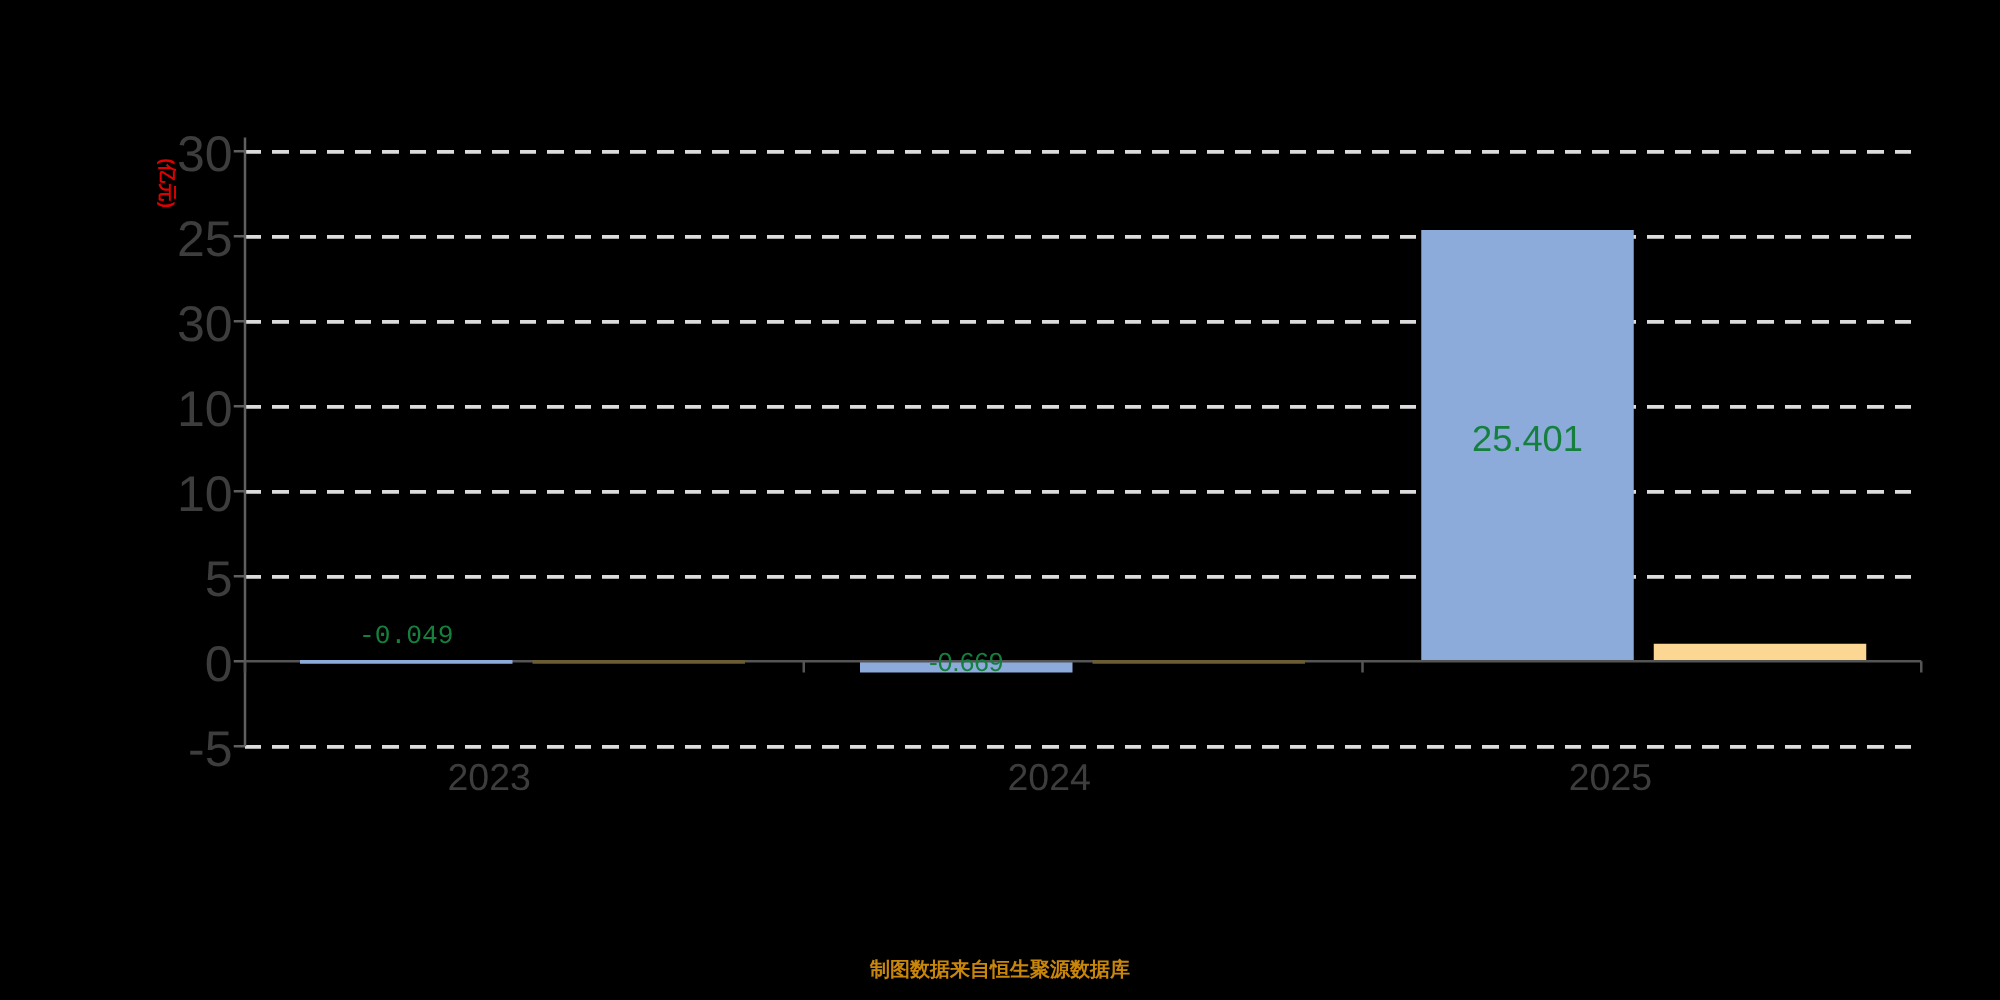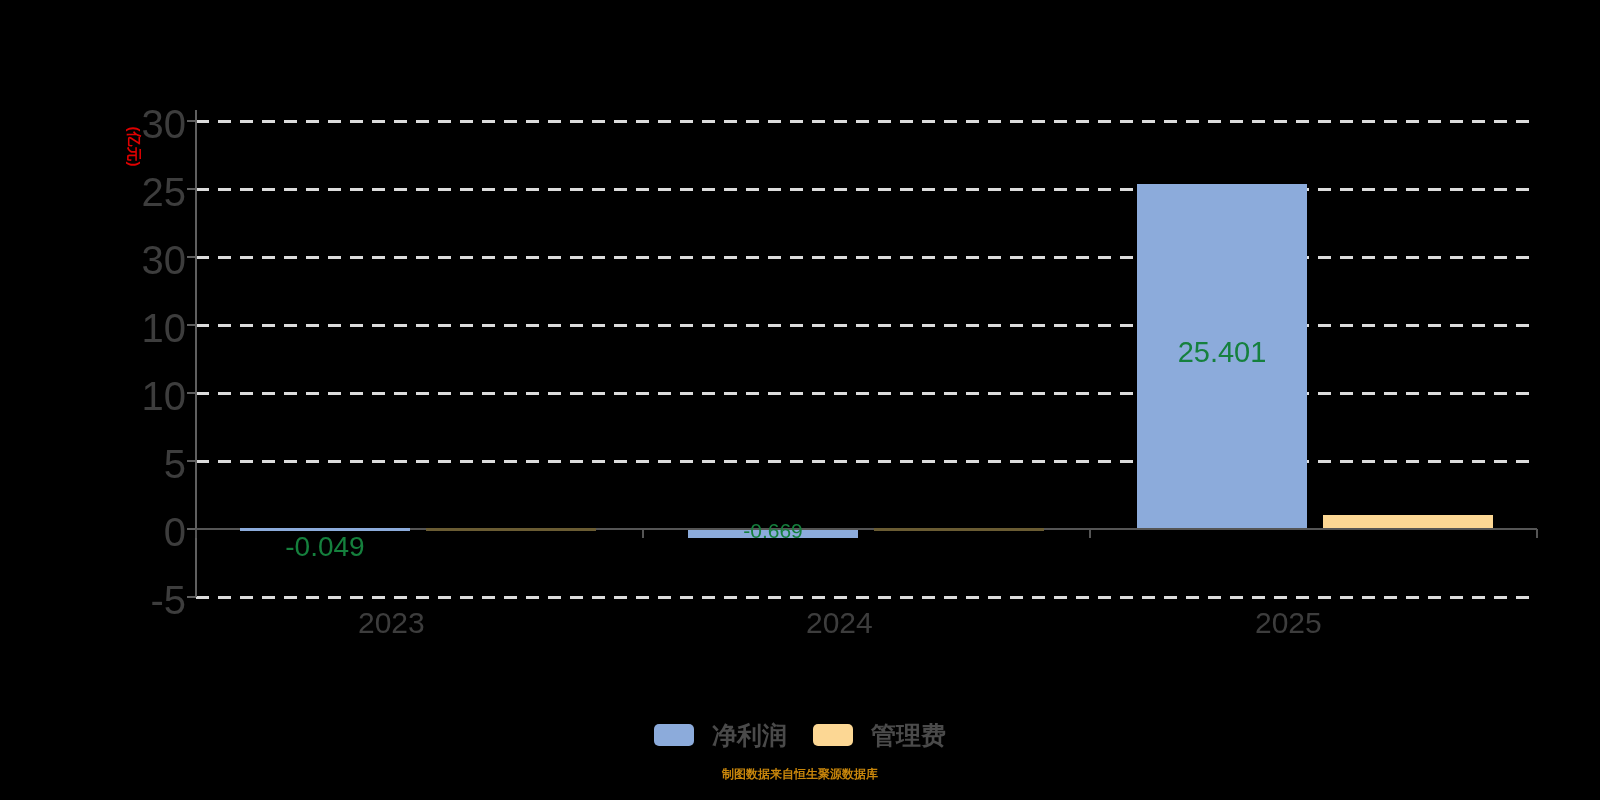--- a/index.html
+++ b/index.html
@@ -29,21 +29,21 @@
   .bar-label{position:absolute;text-align:center;color:#15803d;z-index:10;white-space:nowrap;}
   #legend{
     position:absolute;top:720px;left:0;width:1600px;height:30px;
     display:flex;justify-content:center;align-items:center;gap:26px;z-index:3;
   }
   .legend-item{display:flex;align-items:center;gap:18px;}
   .legend-swatch{width:40px;height:22px;border-radius:5px;}
   .legend-label{font-size:25px;font-weight:600;color:#4a4a4a;}
   #source-note{
     position:absolute;top:766px;left:0;width:1600px;text-align:center;
-    font-size:12px;font-weight:bold;color:#c8860b;z-index:3;
+    font-size:16px;font-weight:bold;color:#c8860b;z-index:3;
   }
 </style>
 </head>
 <body>
 
 <div id="canvas">
   <div id="y-axis-name">(亿元)</div>
   <div id="plot">
       <div class="gridline" style="left: 196px; top: 119.5px; width: 1341px;"></div>
       <div class="tick-y" style="left: 187px; top: 120px;"></div>
@@ -71,33 +71,23 @@
       <div class="y-label" style="left: 116px; top: 578px;">-5</div>
       <div class="y-axis-line" style="left: 195px; top: 110px; height: 487px;"></div>
       <div class="tick-x" style="left: 195px; top: 529px;"></div>
       <div class="tick-x" style="left: 642px; top: 529px;"></div>
       <div class="tick-x" style="left: 1089px; top: 529px;"></div>
       <div class="tick-x" style="left: 1536px; top: 529px;"></div>
       <div class="x-label" style="left: 358px; top: 606px;">2023</div>
       <div class="x-label" style="left: 806px; top: 606px;">2024</div>
       <div class="x-label" style="left: 1255px; top: 606px;">2025</div>
       <div class="bar tiny" style="left: 240px; top: 527.5px; width: 170px; height: 3px; background: rgb(140, 171, 219);"></div>
-      <div class="bar-label" style="left: 240px; width: 170px; top: 531px; font-size: 28px;">-0.049</div>
+      <div class="bar-label" style="left: 240px; width: 170px; top: 498px; font-size: 21px; font-family: Liberation Mono, monospace;">-0.049</div>
       <div class="bar" style="left: 688px; top: 529px; width: 170px; height: 9.0984px; background: rgb(140, 171, 219);"></div>
       <div class="bar-label" style="left: 688px; width: 170px; top: 519px; font-size: 21px;">-0.669</div>
       <div class="bar" style="left: 1137px; top: 183.546px; width: 170px; height: 345.454px; background: rgb(140, 171, 219);"></div>
       <div class="bar-label" style="left: 1137px; width: 170px; top: 336.273px; font-size: 29px;">25.401</div>
       <div class="bar tiny" style="left: 426px; top: 527.5px; width: 170px; height: 3px; background: rgb(106, 92, 51);"></div>
       <div class="bar tiny" style="left: 874px; top: 527.5px; width: 170px; height: 3px; background: rgb(106, 92, 51);"></div>
       <div class="bar" style="left: 1323px; top: 514.992px; width: 170px; height: 14.008px; background: rgb(252, 215, 148);"></div>
     </div>
-  <div id="legend">
-    <div class="legend-item">
-      <span class="legend-swatch" style="background: rgb(140, 171, 219);"></span>
-      <span class="legend-label">净利润</span>
-    </div>
-    <div class="legend-item">
-      <span class="legend-swatch" style="background: rgb(252, 215, 148);"></span>
-      <span class="legend-label">管理费</span>
-    </div>
-  </div>
   <div id="source-note">制图数据来自恒生聚源数据库</div>
 </div>
 
 </body></html>

